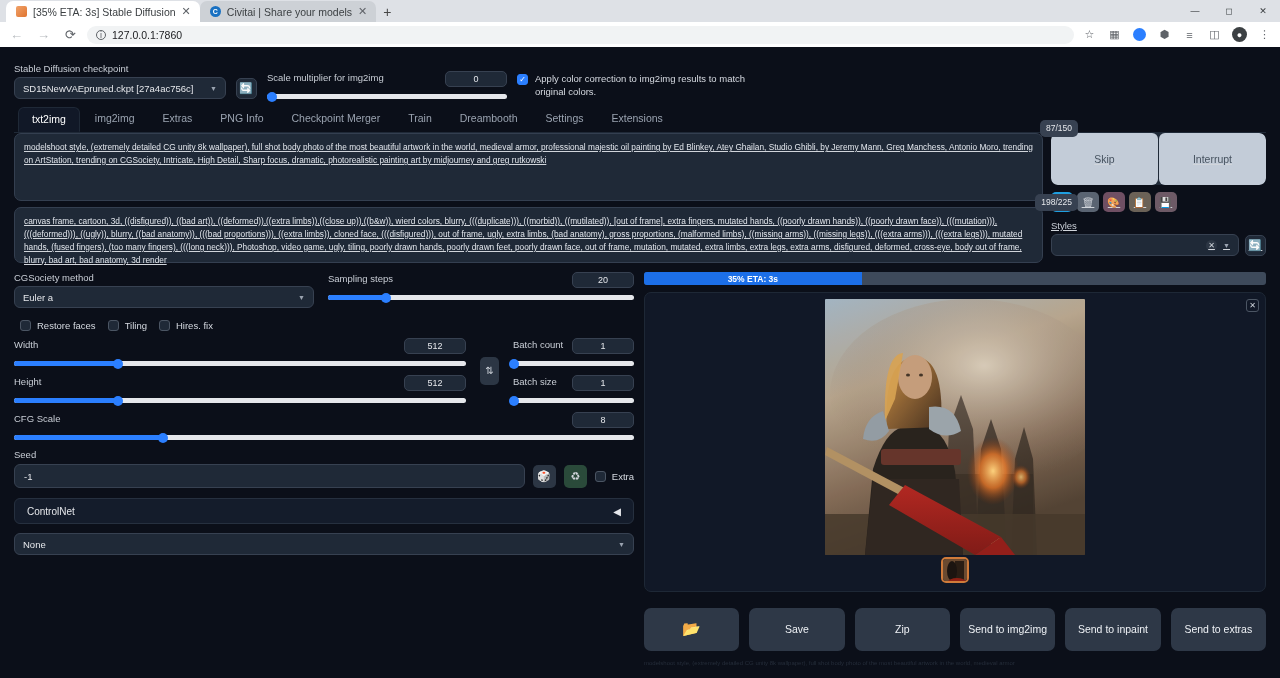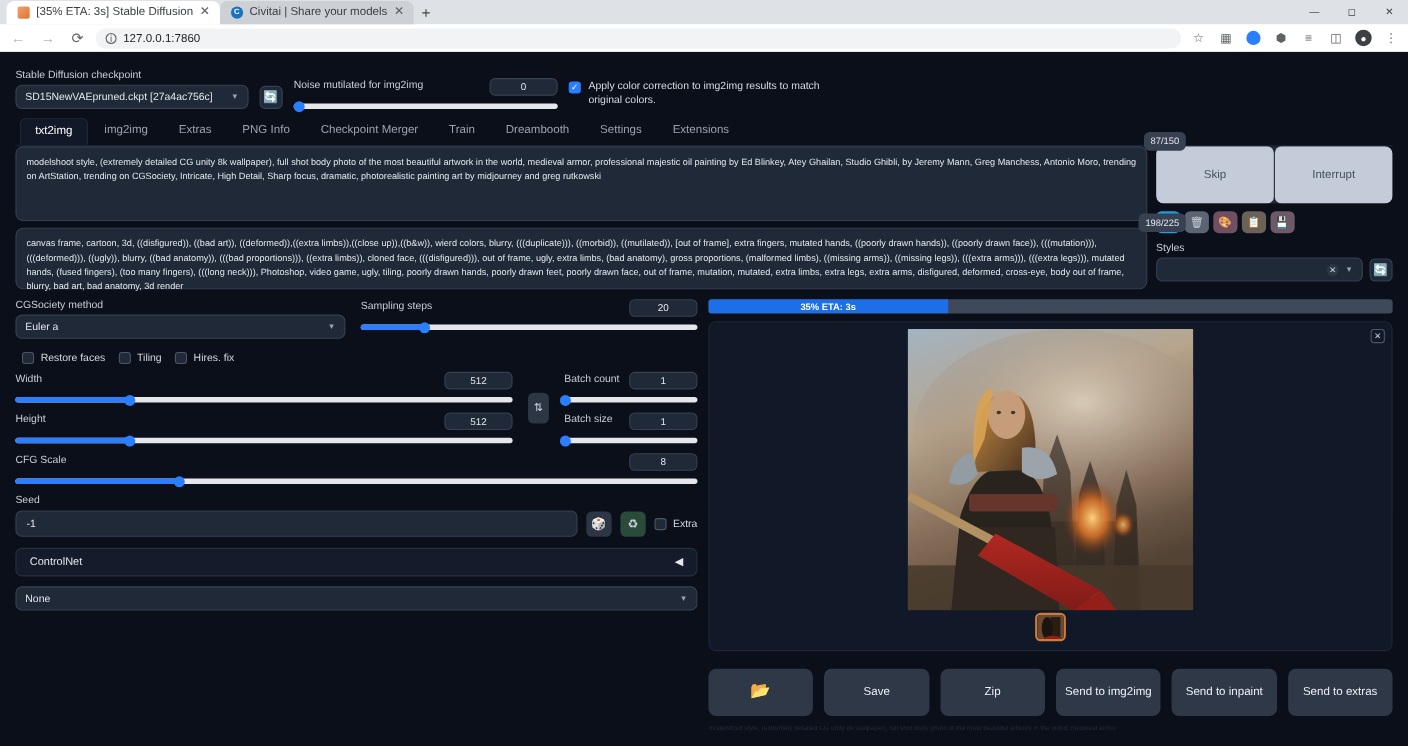--- a/index.html
+++ b/index.html
@@ -6,21 +6,21 @@
   html, body {
     width: 1280px; height: 678px;
     font-family: "Liberation Sans", sans-serif;
     overflow: hidden;
     background: #0b0f19;
   }
 
   
   .browser-chrome { width: 1280px; background: #dee1e6; }
   .tabstrip {
-    height: 22px; display: flex; align-items: center;
+    height: 22px; display: flex; align-items: flex-end;
     padding-left: 6px; position: relative;
   }
   .btab {
     height: 21px; display: flex; align-items: center; gap: 6px;
     padding: 0 9px 0 10px; border-radius: 7px 7px 0 0;
     font-size: 10.5px; color: #3c4043; max-width: 230px;
     position: relative;
   }
   .btab.active { background: #fff; }
   .btab.inactive { background: #cdd1d6; }
@@ -101,21 +101,21 @@
   .tabs { display: flex; gap: 2px; border-bottom: 1px solid #1f2937; padding-left: 4px; }
   .tab { font-size: 10.5px; padding: 5px 13px 6px; color: #9aa3b0; border-radius: 6px 6px 0 0; }
   .tab.on { color: #fff; background: #111827; border: 1px solid #1f2937;
             border-bottom-color: #111827; }
 
   
   .cols { display: flex; gap: 10px; margin-top: 9px; }
   .leftcol { width: 620px; flex: 0 0 620px; }
   .rightcol { flex: 1 1 auto; }
 
-  .prompt-row { display: flex; gap: 8px; position: relative; }
+  .prompt-row { display: flex; gap: 8px; position: relative; text-decoration: underline; }
   .prompt-area { flex: 1 1 auto; position: relative; }
   .ta {
     background: #1f2937; border: 1px solid #343f50; border-radius: 7px;
     padding: 7px 9px; font-size: 8.3px; line-height: 1.55; color: #e3e7ed;
     position: relative;
   }
   .ta.pos { height: 68px; }
   .ta.neg { height: 56px; margin-top: 6px; }
   .tokchip {
     position: absolute; right: -36px; top: -14px; background: #374151;
@@ -255,21 +255,21 @@
       <div class="sel">
         <span>SD15NewVAEpruned.ckpt [27a4ac756c]</span>
         <span class="caret">▼</span>
       </div>
     </div>
 
     <div class="refresh-btn">🔄</div>
 
     <div class="noise-wrap">
       <div class="noise-head">
-        <span class="lbl">Noise mutilated for img2img</span>
+        <span class="lbl">Scale multiplier for img2img</span>
         <span class="numbox">0</span>
       </div>
       <div class="track">
         <div class="fill" style="width:2%"></div>
         <div class="knob" style="left:2%"></div>
       </div>
     </div>
 
     <div class="cc-wrap">
       <span class="cbx on">✓</span>

